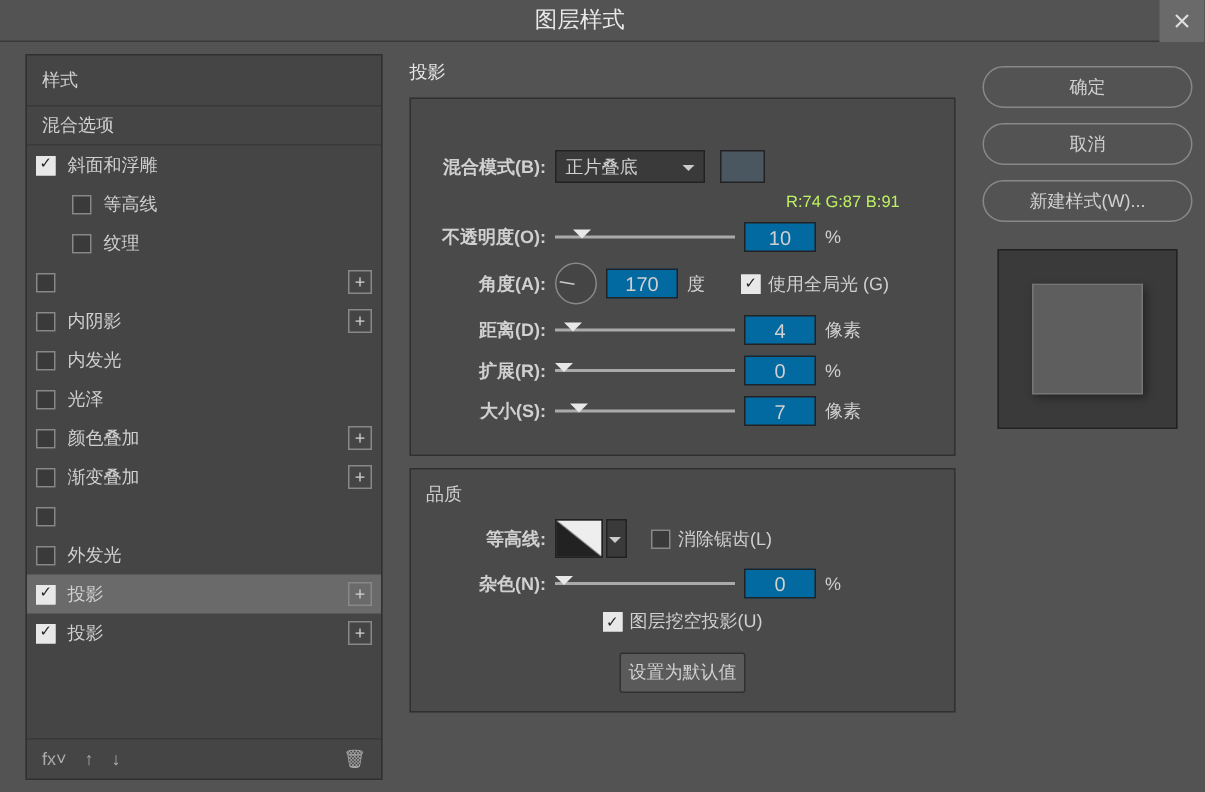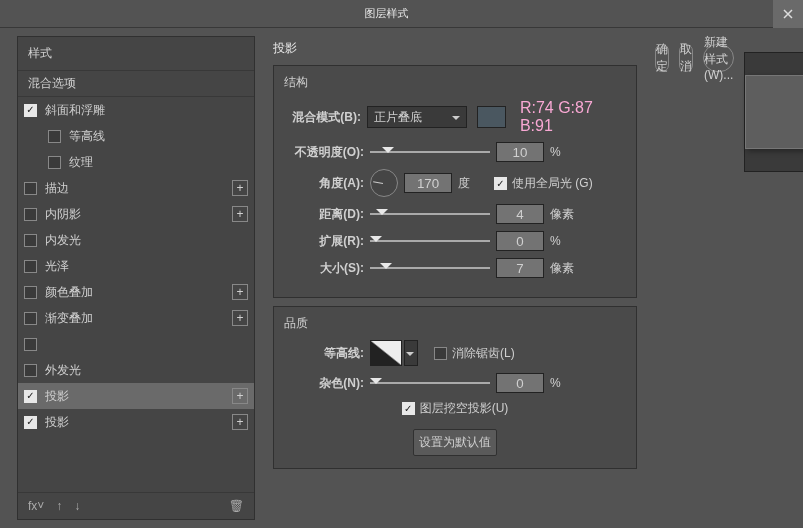--- a/index.html
+++ b/index.html
@@ -1,18 +1,18 @@
 <!DOCTYPE html>
 <html><head>
 <meta charset="utf-8">
 <style>
 * { margin: 0; padding: 0; box-sizing: border-box; font-family: "Microsoft YaHei", sans-serif; }
 body { background: #535353; color: #d0d0d0; font-size: 12px; width: 803px; height: 528px; overflow: hidden; }
 .titlebar { height: 28px; background: #535353; border-bottom: 1px solid #383838; display: flex; align-items: center; position: relative; }
-.titlebar-title { flex: 1; text-align: center; color: #e8e8e8; font-size: 11px; }
+.titlebar-title { flex: 1; text-align: center; color: #e8e8e8; font-size: 15px; }
 .close-btn { width: 30px; height: 28px; background: #6a6a6a; display: flex; align-items: center; justify-content: center; cursor: pointer; }
 .close-btn svg { width: 10px; height: 10px; }
 .main { display: flex; height: 500px; padding: 8px; gap: 10px; justify-content: flex-end; }
 .left-panel { width: 238px; background: #454545; border: 1px solid #303030; display: flex; flex-direction: column; }
 .left-header { padding: 8px 10px; border-bottom: 1px solid #383838; color: #d0d0d0; }
 .style-list { flex: 1; overflow: auto; }
 .style-item { display: flex; align-items: center; padding: 5px 6px; position: relative; height: 26px; }
 .style-item.selected { background: #6a6a6a; }
 .style-item.blend { padding-left: 10px; border-bottom: 1px solid #383838; }
 .style-item .chk { width: 13px; height: 13px; border: 1px solid #888; background: #3a3a3a; margin-right: 8px; display: flex; align-items: center; justify-content: center; }
@@ -26,39 +26,39 @@
 .left-footer .spacer { flex: 1; }
 .mid-panel { width: 380px; display: flex; flex-direction: column; }
 .section-title { padding: 4px 8px; color: #e8e8e8; }
 .group { border: 1px solid #303030; background: #4a4a4a; margin: 4px 8px; padding: 8px 10px 12px; }
 .group-label { margin-bottom: 8px; }
 .row { display: flex; align-items: center; margin: 7px 0; gap: 6px; }
 .row .field-label { width: 80px; text-align: right; font-weight: bold; }
 .dropdown { background: #3a3a3a; border: 1px solid #222; height: 22px; display: flex; align-items: center; padding: 0 6px; position: relative; min-width: 100px; }
 .dropdown::after { content: ""; position: absolute; right: 6px; top: 9px; border: 4px solid transparent; border-top-color: #ccc; }
 .swatch { width: 30px; height: 22px; background: #4a5760; border: 1px solid #222; margin-left: 4px; }
-.redtxt { color: #f9a8d4; margin-left: 8px; font-size: 16px; }
+.redtxt { color: #bef264; margin-left: 8px; font-size: 11px; margin-top: 48px; }
 .slider { position: relative; flex: 1; height: 16px; display: flex; align-items: center; max-width: 120px; }
 .slider-track { height: 2px; background: #aaa; width: 100%; }
 .slider-thumb { position: absolute; width: 0; height: 0; border: 6px solid transparent; border-top-color: #e8e8e8; top: 3px; }
-.num-input { width: 48px; height: 20px; background: #737373; border: 1px solid #222; color: #d0d0d0; text-align: center; padding: 0 4px; }
+.num-input { width: 48px; height: 20px; background: #0369a1; border: 1px solid #222; color: #d0d0d0; text-align: center; padding: 0 4px; }
 .unit { width: 30px; }
 .angle-ctrl { width: 28px; height: 28px; border: 1px solid #888; border-radius: 50%; background: #454545; position: relative; }
 .angle-ctrl::after { content: ""; position: absolute; width: 10px; height: 1px; background: #ccc; top: 13px; left: 2px; transform-origin: right center; transform: rotate(10deg); }
 .chkbox-inline { display: flex; align-items: center; gap: 5px; }
 .chkbox-inline .chk { width: 13px; height: 13px; border: 1px solid #888; background: #3a3a3a; display: flex; align-items: center; justify-content: center; }
 .chkbox-inline .chk.on { background: #e8e8e8; border-color: #e8e8e8; }
 .chkbox-inline .chk.on::after { content: "✓"; color: #222; font-size: 10px; }
 .contour { width: 32px; height: 26px; background: linear-gradient(to top right, #222 0%, #222 48%, #eee 52%, #eee 100%); border: 1px solid #222; }
 .contour-wrap { display: flex; align-items: center; gap: 2px; }
 .contour-dd { width: 14px; height: 26px; background: #3a3a3a; border: 1px solid #222; position: relative; }
 .contour-dd::after { content: ""; position: absolute; right: 3px; top: 11px; border: 4px solid transparent; border-top-color: #ccc; }
 .btn-row { display: flex; gap: 10px; justify-content: center; margin-top: 12px; }
 .btn { background: #5a5a5a; border: 1px solid #303030; padding: 4px 5px; border-radius: 2px; cursor: pointer; }
-.right-panel { width: 140px; display: flex; gap: 10px; padding-top: 8px; }
+.right-panel { width: 140px; display: flex; flex-direction: column; gap: 10px; padding-top: 8px; }
 .r-btn { border: 1px solid #888; border-radius: 14px; height: 28px; display: flex; align-items: center; justify-content: center; cursor: pointer; }
 .preview-chk { display: flex; align-items: center; justify-content: center; gap: 6px; margin-top: 6px; }
 .preview-chk .chk { width: 13px; height: 13px; background: #e8e8e8; display: flex; align-items: center; justify-content: center; }
 .preview-chk .chk::after { content: "✓"; color: #222; font-size: 10px; }
 .preview-box { width: 120px; height: 120px; background: #3a3a3a; border: 1px solid #222; margin: 8px auto; display: flex; align-items: center; justify-content: center; }
 .preview-inner { width: 74px; height: 74px; background: #5e5e5e; box-shadow: 2px 2px 6px rgba(0,0,0,.4), inset 0 0 0 1px rgba(255,255,255,.15); }
 </style>
 </head>
 <body>
 
@@ -86,21 +86,20 @@
           <div class="style-item sub">
             <div class="chk"></div>
             <span class="lbl">等高线</span>
           </div>
           <div class="style-item sub">
             <div class="chk"></div>
             <span class="lbl">纹理</span>
           </div>
           <div class="style-item">
             <div class="chk"></div>
-            <span class="lbl">描边</span>
             <div class="plus">+</div>
           </div>
           <div class="style-item">
             <div class="chk"></div>
             <span class="lbl">内阴影</span>
             <div class="plus">+</div>
           </div>
           <div class="style-item">
             <div class="chk"></div>
             <span class="lbl">内发光</span>
@@ -143,21 +142,20 @@
       <span class="ico">↑</span>
       <span class="ico">↓</span>
       <span class="spacer"></span>
       <span class="ico">🗑</span>
     </div>
   </div>
 
   <div class="mid-panel">
     <div class="section-title">投影</div>
     <div class="group">
-      <div class="group-label">结构</div>
       <div class="row">
         <span class="field-label">混合模式(B):</span>
         <div class="dropdown">
             <span>正片叠底</span>
           </div>
         <div class="swatch"></div>
         <span class="redtxt">R:74 G:87 B:91</span>
       </div>
       <div class="row">
         <span class="field-label">不透明度(O):</span>

